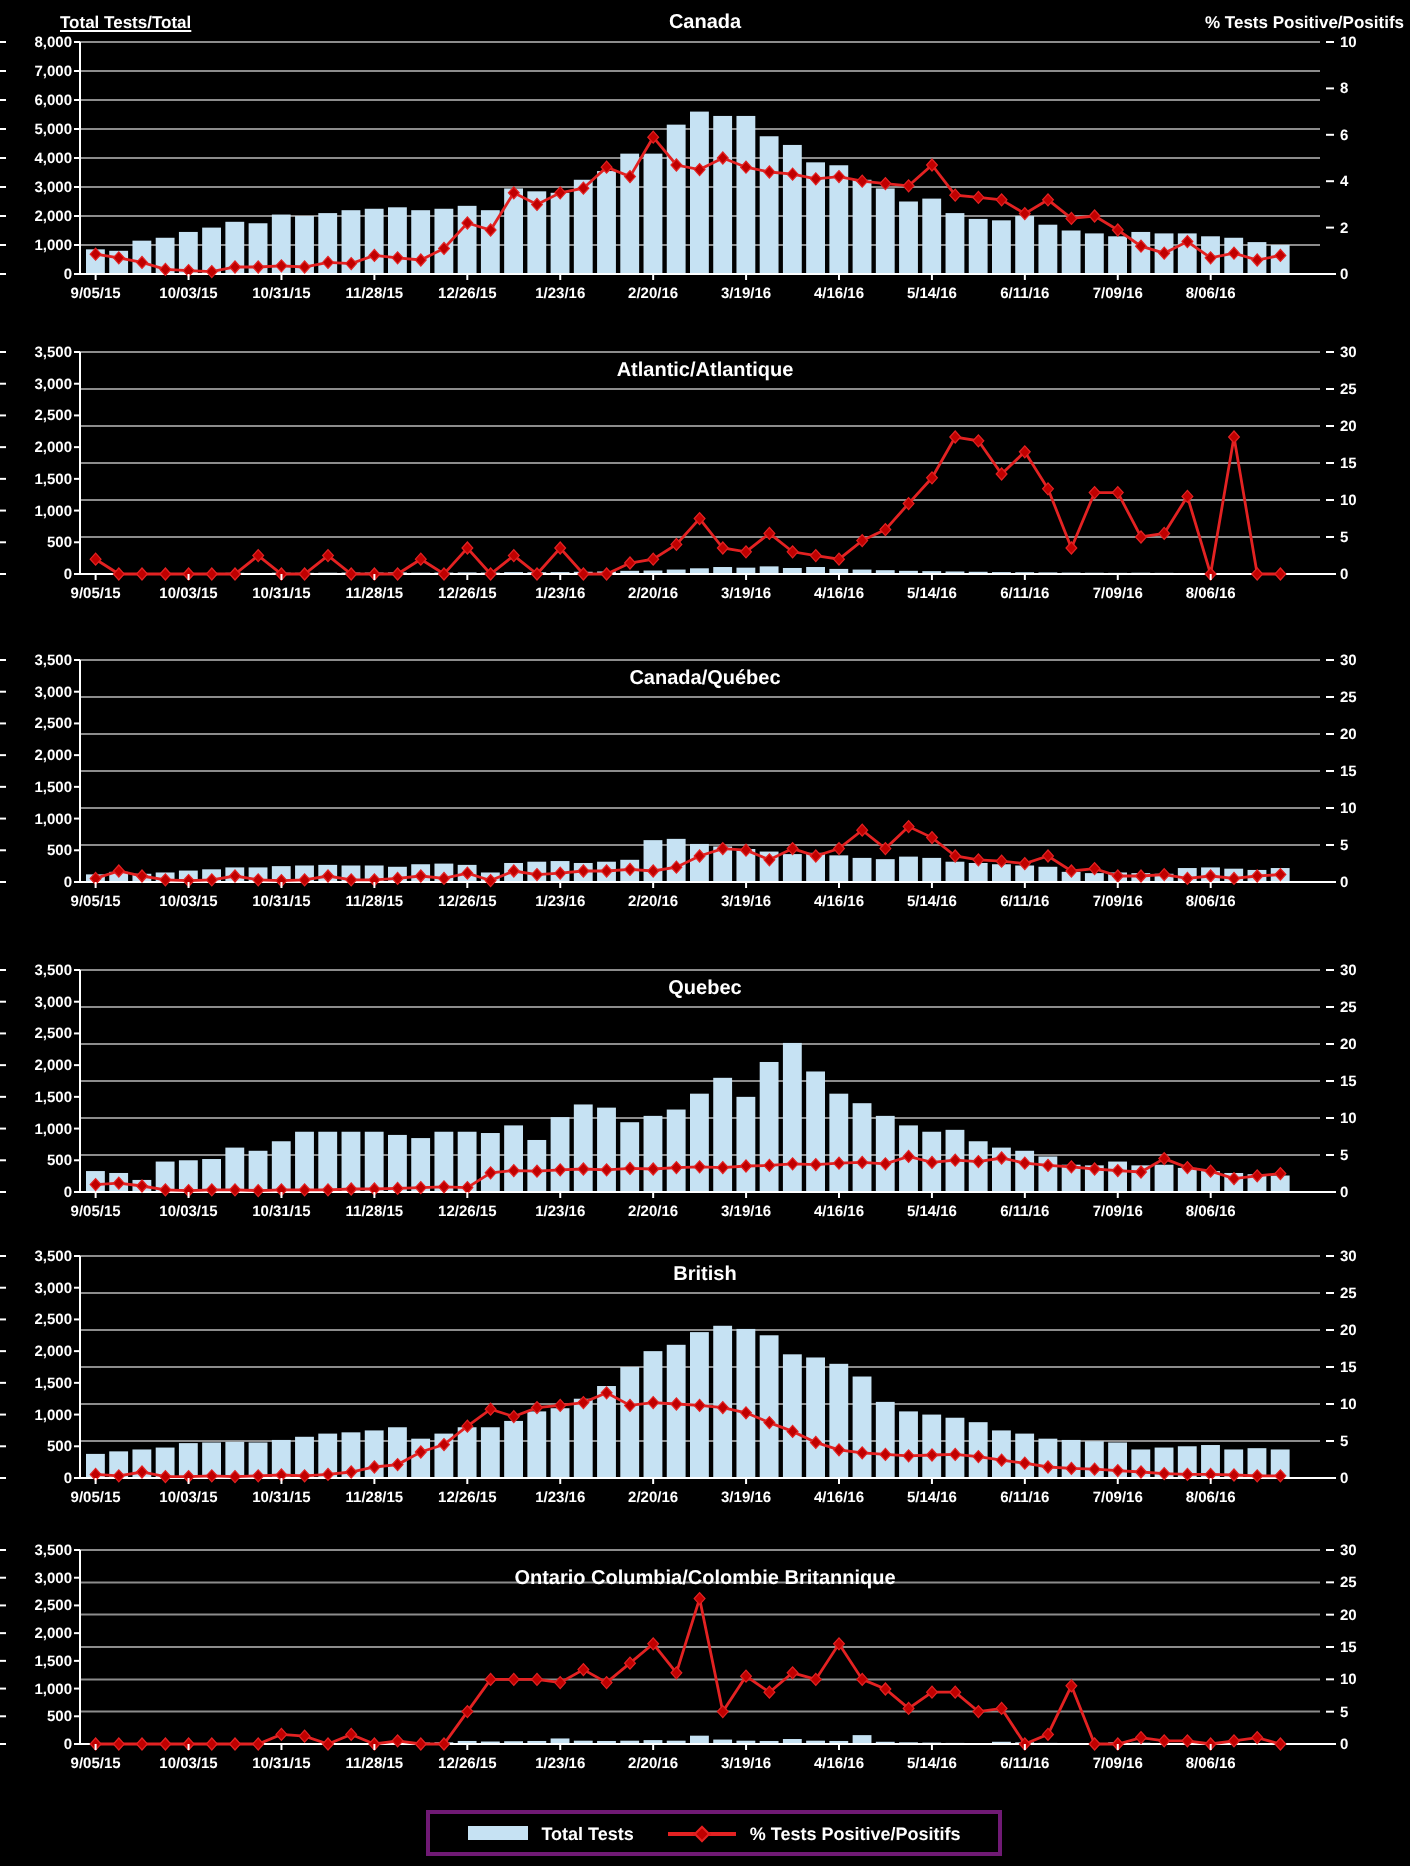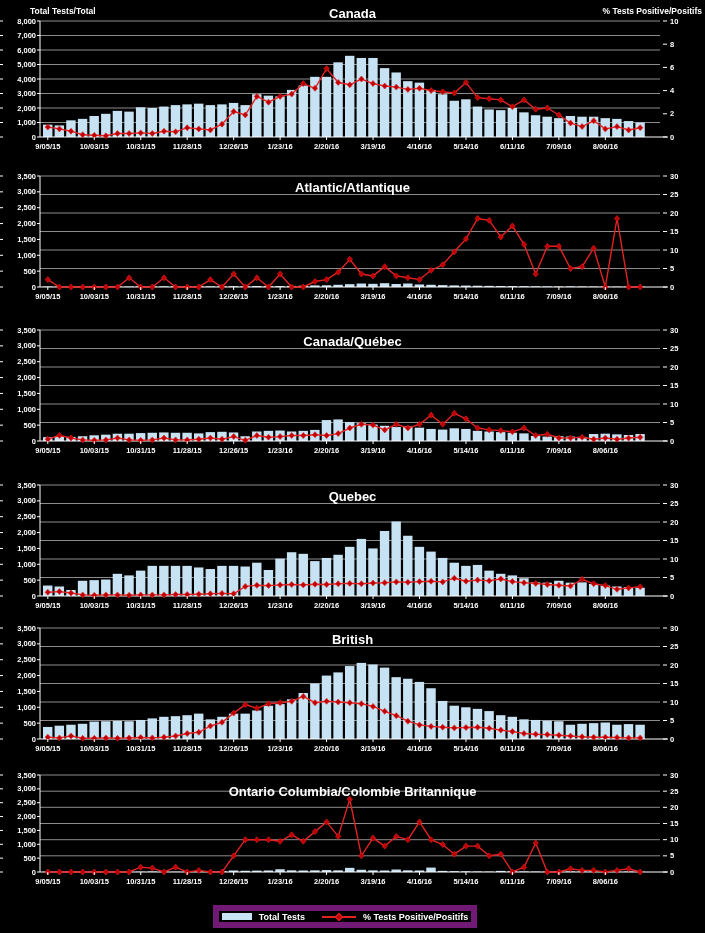--- a/index.html
+++ b/index.html
@@ -2,26 +2,26 @@
 <html><head>
 <meta charset="utf-8">
 <style>
   html,body{margin:0;padding:0;background:#000;}
   body{width:705px;height:933px;position:relative;overflow:hidden;
        font-family:"Liberation Sans",sans-serif;}
   .panel{position:absolute;left:0;width:705px;}
   .panel svg{position:absolute;left:0;top:0;width:705px;display:block;}
   svg text{fill:#fff;font-family:"Liberation Sans",sans-serif;font-size:7.5px;font-weight:bold;}
   .ptitle{position:absolute;left:0;width:705px;text-align:center;color:#fff;
-          font-size:13px;font-weight:bold;z-index:5;}
+          font-size:10px;font-weight:bold;z-index:5;}
   .axis-title{position:absolute;color:#fff;font-size:8.5px;font-weight:bold;z-index:5;}
-  .axis-title.left{left:30px;top:6px;}
+  .axis-title.left{left:30px;top:6px;text-decoration:underline;}
   .axis-title.right{right:3px;top:6px;}
-  .legend{position:absolute;top:905px;left:213px;width:264px;height:23px;
-          border:6px solid #701a75;background:#000;box-sizing:border-box;
+  .legend{position:absolute;top:905px;left:213px;width:288px;height:23px;
+          border:2px solid #701a75;background:#000;box-sizing:border-box;
           display:flex;align-items:center;justify-content:center;gap:7px;}
   .leg-swatch-bar{width:30px;height:7px;background:#c6e2f3;display:inline-block;}
   .leg-label{color:#fff;font-size:9px;font-weight:bold;white-space:nowrap;}
   .leg-line-wrap{position:relative;width:34px;height:10px;margin-left:10px;display:inline-block;}
   .leg-line{position:absolute;top:4.5px;left:0;width:34px;height:1.5px;background:#e32222;}
   .leg-diamond{position:absolute;left:14px;top:2px;width:6px;height:6px;background:#c00000;
                border:1px solid #e32222;transform:rotate(45deg);box-sizing:border-box;}
 </style>
 </head>
 <body>

